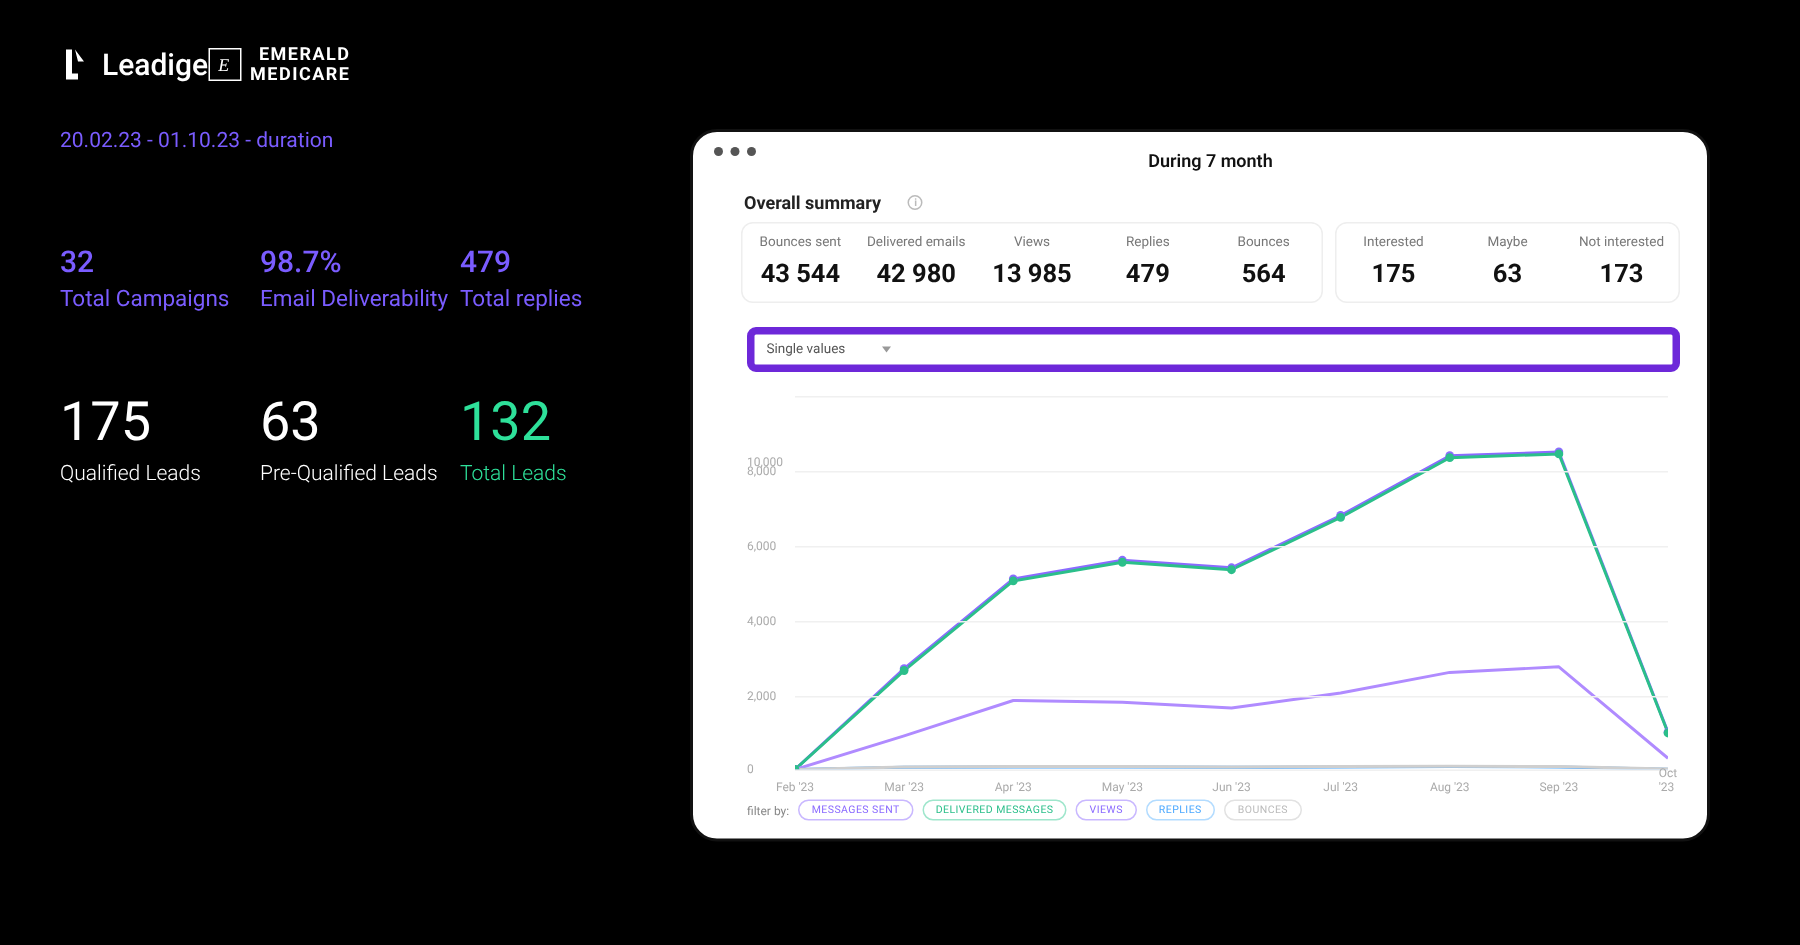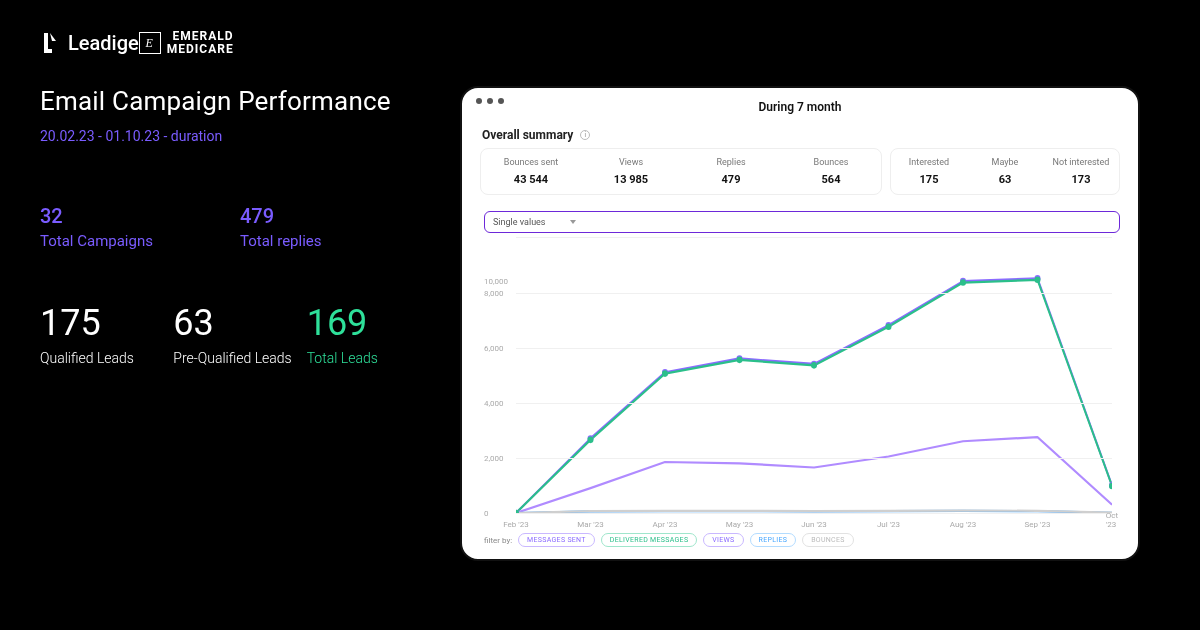--- a/index.html
+++ b/index.html
@@ -30,36 +30,36 @@
   .metrics-row2 { display: flex; gap: 0; }
   .metric-lg { flex:1; }
   .metric-lg .val { font-size: 36px; font-weight: 400; margin-bottom: 6px; }
   .metric-lg .lbl { font-size: 14px; font-weight: 300; }
   .metric-lg.green .val { color: #2ee09a; }
   .metric-lg.green .lbl { color: #2ee09a; }
   .right-col { flex: 1; }
   .panel {
     background: #fff; border: 2px solid #111; border-radius: 18px;
     width: 680px; height: 475px; color: #222;
-    padding: 10px 18px 12px 18px;
+    padding: 10px 18px 12px 32px;
     display: flex; flex-direction: column;
     position: relative;
   }
   .panel .dots { position:absolute; top:10px; left:14px; display:flex; gap:5px;}
   .panel .dots span { width:6px; height:6px; border-radius:50%; background:#555;}
   .panel-title-top { text-align: center; font-size: 12px; font-weight: 600; color:#111; margin-bottom: 8px; margin-top:2px;}
-  .summary-head { font-size: 12px; font-weight: 700; color:#222; margin: 6px 2px 6px 2px; display:flex; align-items:center; gap:7px;}
+  .summary-head { font-size: 12px; font-weight: 700; color:#222; margin: 6px 2px 6px 2px; display:flex; align-items:center; gap:18px;}
   .info-icon { width:10px; height:10px; border:1px solid #bbb; border-radius:50%; display:inline-flex; align-items:center; justify-content:center; font-size:7px; color:#bbb;}
   .stat-cards { display:flex; gap:8px; margin-bottom:10px;}
   .card-group { border:1px solid #eee; border-radius:8px; display:flex; flex:1; }
   .card-group.small { flex: 0 0 230px;}
   .stat { flex:1; text-align:center; padding:8px 4px;}
   .stat .slbl { font-size:9px; color:#777; margin-bottom:6px; white-space:nowrap;}
-  .stat .sval { font-size:11px; font-weight:700; color:#111;}
-  .dropdown { border:1px solid #6d28d9; border-radius:6px; font-size:9px; color:#555; padding:5px 8px; display:inline-flex; align-items:center; gap:24px; margin: 6px 0 0 4px;}
+  .stat .sval { font-size:17px; font-weight:700; color:#111;}
+  .dropdown { border:5px solid #6d28d9; border-radius:6px; font-size:9px; color:#555; padding:5px 8px; display:inline-flex; align-items:center; gap:24px; margin: 6px 0 12px 4px;}
   .chev { width:0; height:0; border-left:3px solid transparent; border-right:3px solid transparent; border-top:4px solid #999;}
   .chart-area { flex:1; position:relative; margin: 4px 4px 0 4px;}
   .ylab { position:absolute; left:0; font-size:8px; color:#aaa; transform:translateY(-50%);}
   .xlab { position:absolute; bottom:-2px; font-size:8px; color:#aaa; transform:translateX(-50%);}
   .grid-line { position:absolute; left:32px; right:4px; height:1px; background:#f0f0f0;}
   svg.plot { position:absolute; left:32px; top:0; right:4px; bottom:14px; width:calc(100% - 36px); height:calc(100% - 14px);}
   .filter-row { display:flex; align-items:center; gap:6px; margin-top:6px; padding-left:4px;}
   .filter-row .flab { font-size:8px; color:#888;text-align:right;}
   .pill { font-size:7px; padding:2px 8px; border-radius:10px; border:1px solid; background:#fff; letter-spacing:0.3px;}
   .pill.purple { color:#8b6bff; border-color:#c9b8ff;}
@@ -83,45 +83,48 @@
     <span class="e-box">E</span>
     <div>
       <div>EMERALD</div>
       <div>MEDICARE</div>
     </div>
   </div>
 </div>
 
 <div class="content">
   <div class="left-col">
-    <div class="title">Email Campaign Performance</div>
     <div class="daterange">20.02.23 - 01.10.23 - duration</div>
 
     <div class="metrics-row1">
       <div class="metric-sm">
         <div class="val">32</div>
         <div class="lbl">Total Campaigns</div>
       </div>
       <div class="metric-sm">
+        <div class="val">98.7%</div>
+        <div class="lbl">Email Deliverability</div>
+      </div>
+      <div class="metric-sm">
         <div class="val">479</div>
         <div class="lbl">Total replies</div>
       </div>
     </div>
 
     <div class="metrics-row2">
       <div class="metric-lg">
         <div class="val">175</div>
         <div class="lbl">Qualified Leads</div>
       </div>
       <div class="metric-lg">
         <div class="val">63</div>
         <div class="lbl">Pre-Qualified Leads</div>
       </div>
       <div class="metric-lg green">
-        <div class="val">169</div>
+        <div class="val">132</div>
         <div class="lbl">Total Leads</div>
       </div>
     </div>
   </div>
 
   <div class="right-col">
     <div class="panel">
       <div class="dots">
           <span></span>
           <span></span>
@@ -130,20 +133,24 @@
       <div class="panel-title-top">During 7 month</div>
       <div class="summary-head">
         <span>Overall summary</span>
         <span class="info-icon">i</span>
       </div>
       <div class="stat-cards">
         <div class="card-group">
           <div class="stat">
               <div class="slbl">Bounces sent</div>
               <div class="sval">43 544</div>
+            </div>
+          <div class="stat">
+              <div class="slbl">Delivered emails</div>
+              <div class="sval">42 980</div>
             </div>
           <div class="stat">
               <div class="slbl">Views</div>
               <div class="sval">13 985</div>
             </div>
           <div class="stat">
               <div class="slbl">Replies</div>
               <div class="sval">479</div>
             </div>
           <div class="stat">

